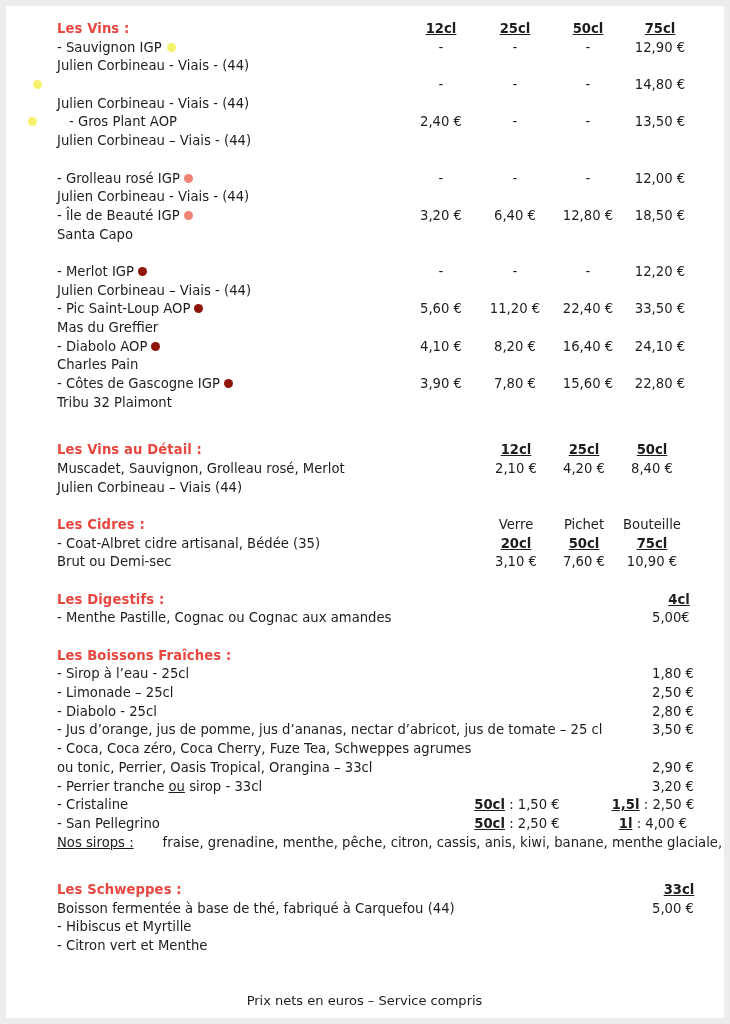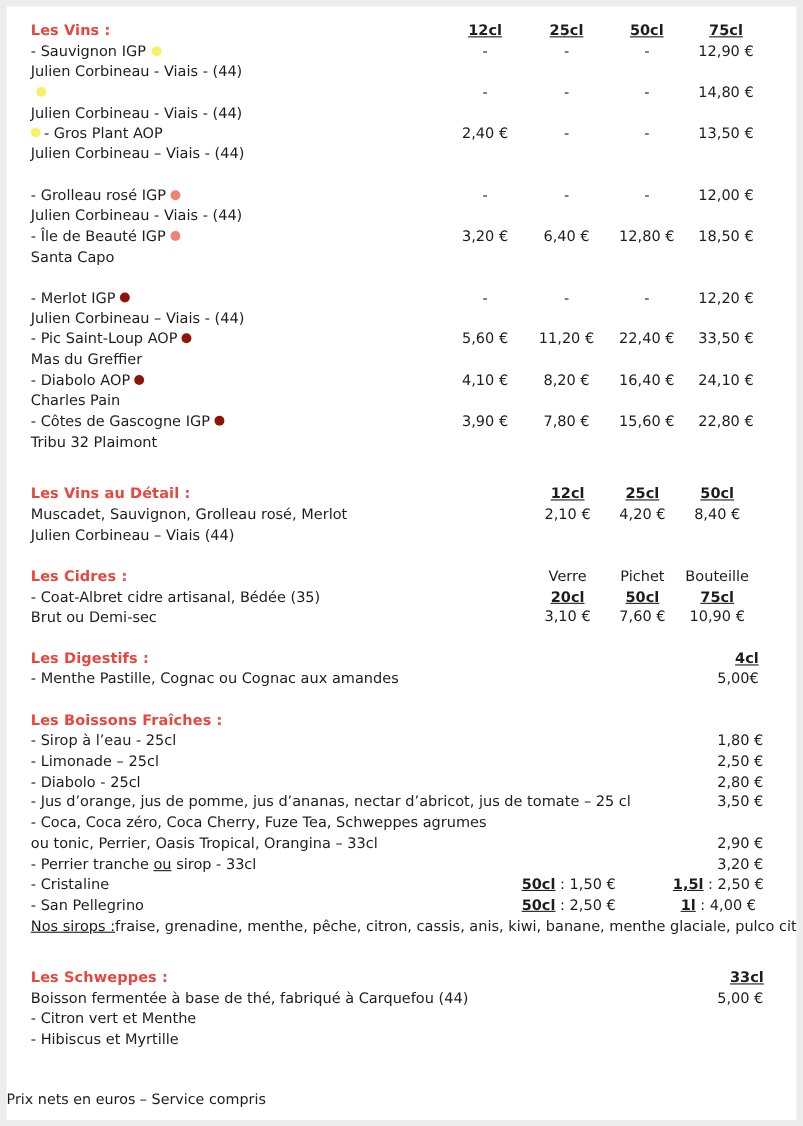--- a/index.html
+++ b/index.html
@@ -31,20 +31,21 @@
   
   .row {
     position: relative;
     display: block;
     height: 18.7px;
     white-space: nowrap;
   }
   .label {
     display: inline-block;
     white-space: nowrap;
+    margin-left: 29px;
   }
   .spacer { height: 18.7px; }
   .spacer.half { height: 10px; }
 
   
   .heading {
     color: #e8473f;
     font-weight: bold;
     letter-spacing: 0.1px;
   }
@@ -91,21 +92,21 @@
   .dot-blanc-lead { background: #f7f06a; margin: 0 3px 0 0; }
   .dot-rose  { background: #ef8476; }
   .dot-rouge { background: #8f1408; }
 
   
   .footer {
     position: absolute;
     left: 0;
     right: 1px;
     top: 986px;
-    text-align: left;
+    text-align: center;
     font-size: 13px;
   }
 </style>
 </head>
 <body>
 
 <div id="page">
 
   <div class="row">
     <span class="label heading">Les Vins :</span>
@@ -323,21 +324,21 @@
 
   <div class="row">
     <span class="label heading">Les Schweppes :</span>
     <span class="cell pr2 u b">33cl</span>
   </div>
   <div class="row">
     <span class="label">Boisson fermentée à base de thé, fabriqué à Carquefou (44)</span>
     <span class="cell pr">5,00 €</span>
   </div>
   <div class="row">
+    <span class="label">- Hibiscus et Myrtille</span>
+  </div>
+  <div class="row">
     <span class="label">- Citron vert et Menthe</span>
   </div>
-  <div class="row">
-    <span class="label">- Hibiscus et Myrtille</span>
-  </div>
 
   <div class="footer">Prix nets en euros – Service compris</div>
 
 </div>
 
 </body></html>

